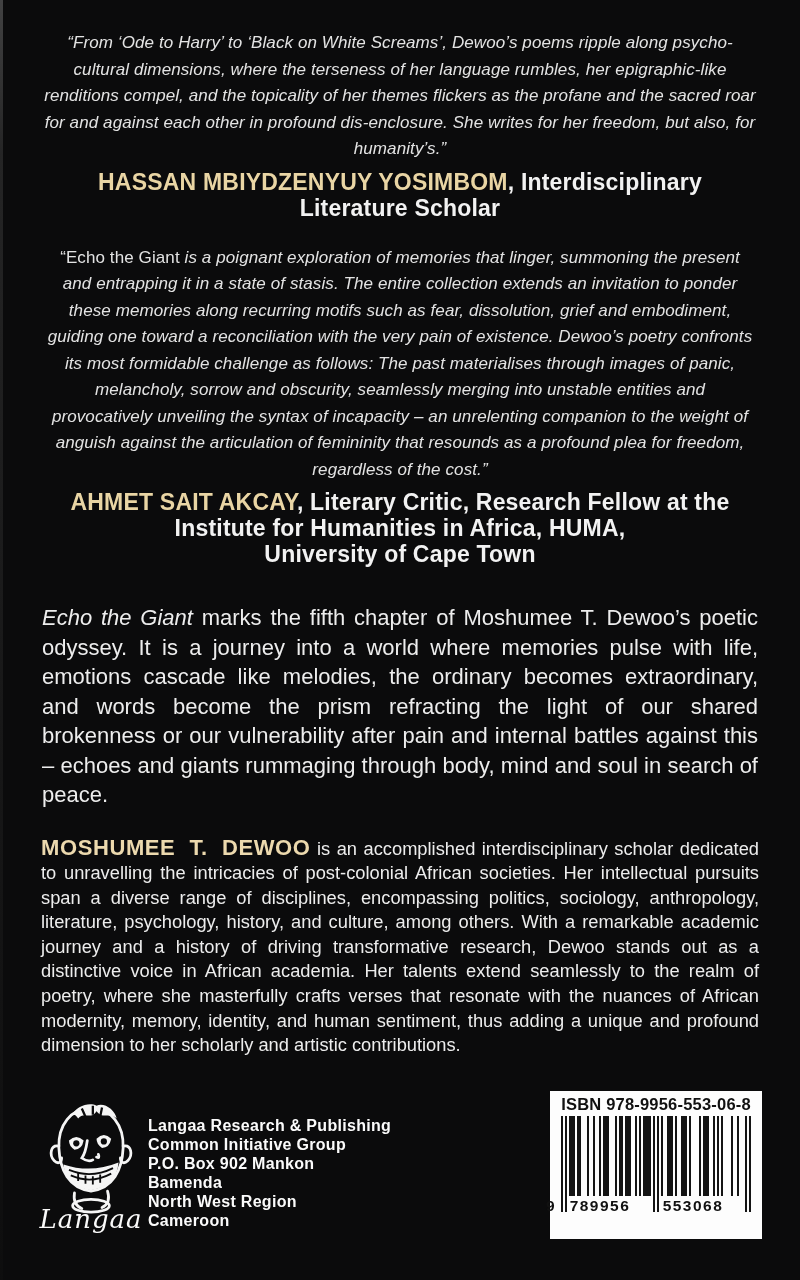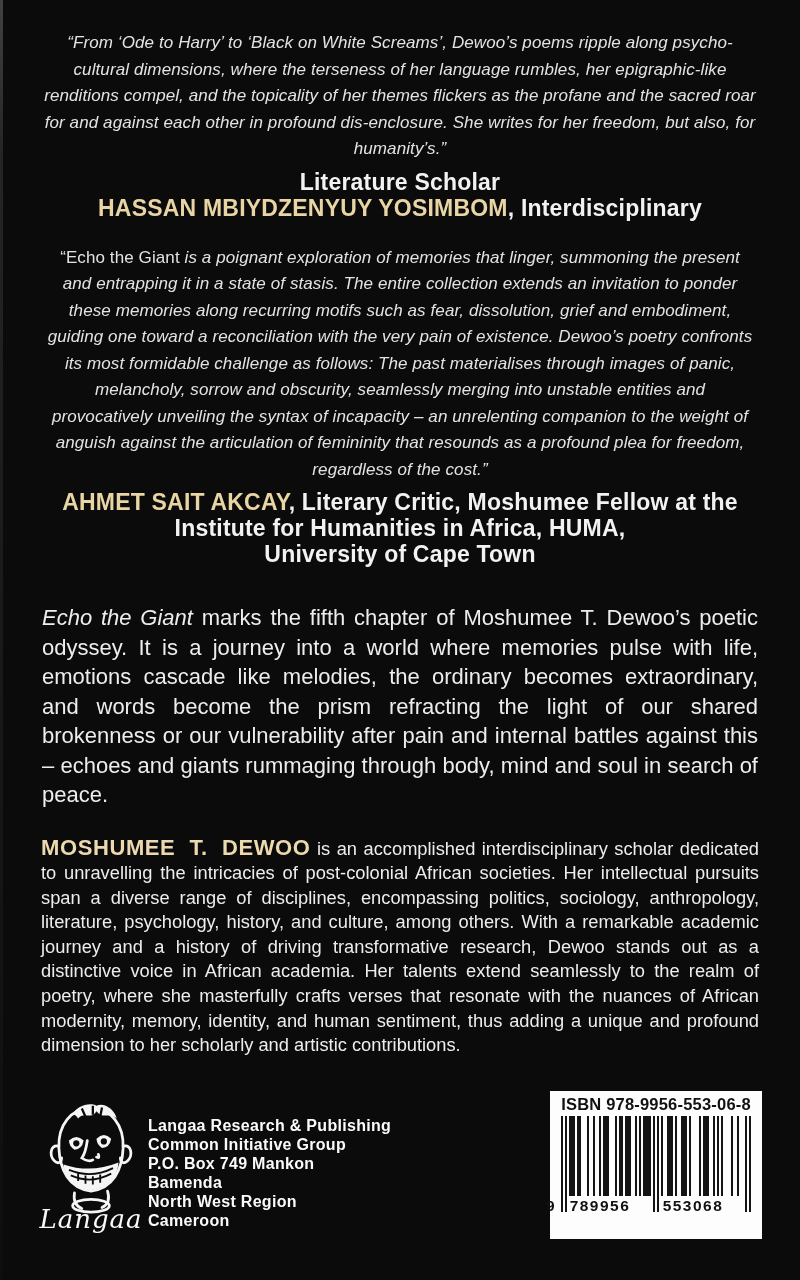--- a/index.html
+++ b/index.html
@@ -86,27 +86,27 @@
   .d-right{left:92px;width:80px;text-align:center;}
 </style>
 </head>
 <body>
 
 <div class="cover">
   <div class="edge-highlight"></div>
 
   <p class="quote q1">“From ‘Ode to Harry’ to ‘Black on White Screams’, Dewoo’s poems ripple along psycho-cultural dimensions, where the terseness of her language rumbles, her epigraphic-like renditions compel, and the topicality of her themes flickers as the profane and the sacred roar for and against each other in profound dis-enclosure. She writes for her freedom, but also, for humanity’s.”</p>
   <div class="attr">
+    <div><span class="gold">HASSAN MBIYDZENYUY YOSIMBOM</span><span>, Interdisciplinary</span></div>
     <div>Literature Scholar</div>
-    <div><span class="gold">HASSAN MBIYDZENYUY YOSIMBOM</span><span>, Interdisciplinary</span></div>
   </div>
 
   <p class="quote q2"><span class="roman">“Echo the Giant</span><span> is a poignant exploration of memories that linger, summoning the present and entrapping it in a state of stasis. The entire collection extends an invitation to ponder these memories along recurring motifs such as fear, dissolution, grief and embodiment, guiding one toward a reconciliation with the very pain of existence. Dewoo’s poetry confronts its most formidable challenge as follows: The past materialises through images of panic, melancholy, sorrow and obscurity, seamlessly merging into unstable entities and provocatively unveiling the syntax of incapacity – an unrelenting companion to the weight of anguish against the articulation of femininity that resounds as a profound plea for freedom, regardless of the cost.”</span></p>
   <div class="attr">
-    <div><span class="gold">AHMET SAIT AKCAY</span><span>, Literary Critic, Moshumee Fellow at the</span></div>
+    <div><span class="gold">AHMET SAIT AKCAY</span><span>, Literary Critic, Research Fellow at the</span></div>
     <div>Institute for Humanities in Africa, HUMA,</div>
     <div>University of Cape Town</div>
   </div>
 
   <p class="desc"><span class="italic">Echo the Giant</span><span> marks the fifth chapter of Moshumee T. Dewoo’s poetic odyssey. It is a journey into a world where memories pulse with life, emotions cascade like melodies, the ordinary becomes extraordinary, and words become the prism refracting the light of our shared brokenness or our vulnerability after pain and internal battles against this – echoes and giants rummaging through body, mind and soul in search of peace.</span></p>
 
   <p class="bio"><span class="bio-name">MOSHUMEE T. DEWOO</span><span> is an accomplished interdisciplinary scholar dedicated to unravelling the intricacies of post-colonial African societies. Her intellectual pursuits span a diverse range of disciplines, encompassing politics, sociology, anthropology, literature, psychology, history, and culture, among others. With a remarkable academic journey and a history of driving transformative research, Dewoo stands out as a distinctive voice in African academia. Her talents extend seamlessly to the realm of poetry, where she masterfully crafts verses that resonate with the nuances of African modernity, memory, identity, and human sentiment, thus adding a unique and profound dimension to her scholarly and artistic contributions.</span></p>
 
   <div class="footer">
 
@@ -136,21 +136,21 @@
             <path d="M46,77 L46,86 M54,80 L54,89 M62,81 L62,90 M70,79 L70,88"></path>
           </g>
         </svg>
       </span>
       <div class="logo-word">Langaa</div>
     </div>
 
     <div class="addr">
       <div>Langaa Research &amp; Publishing</div>
       <div>Common Initiative Group</div>
-      <div>P.O. Box 749 Mankon</div>
+      <div>P.O. Box 902 Mankon</div>
       <div>Bamenda</div>
       <div>North West Region</div>
       <div>Cameroon</div>
     </div>
 
     <div class="barcode-box">
       <div class="isbn-label">ISBN 978-9956-553-06-8</div>
       <div class="bars-wrap">
         <svg id="ean-svg" width="190" height="97" viewBox="0 0 190 97" aria-hidden="true">
             <rect x="0" y="0" width="2" height="96" fill="#141414"></rect>

